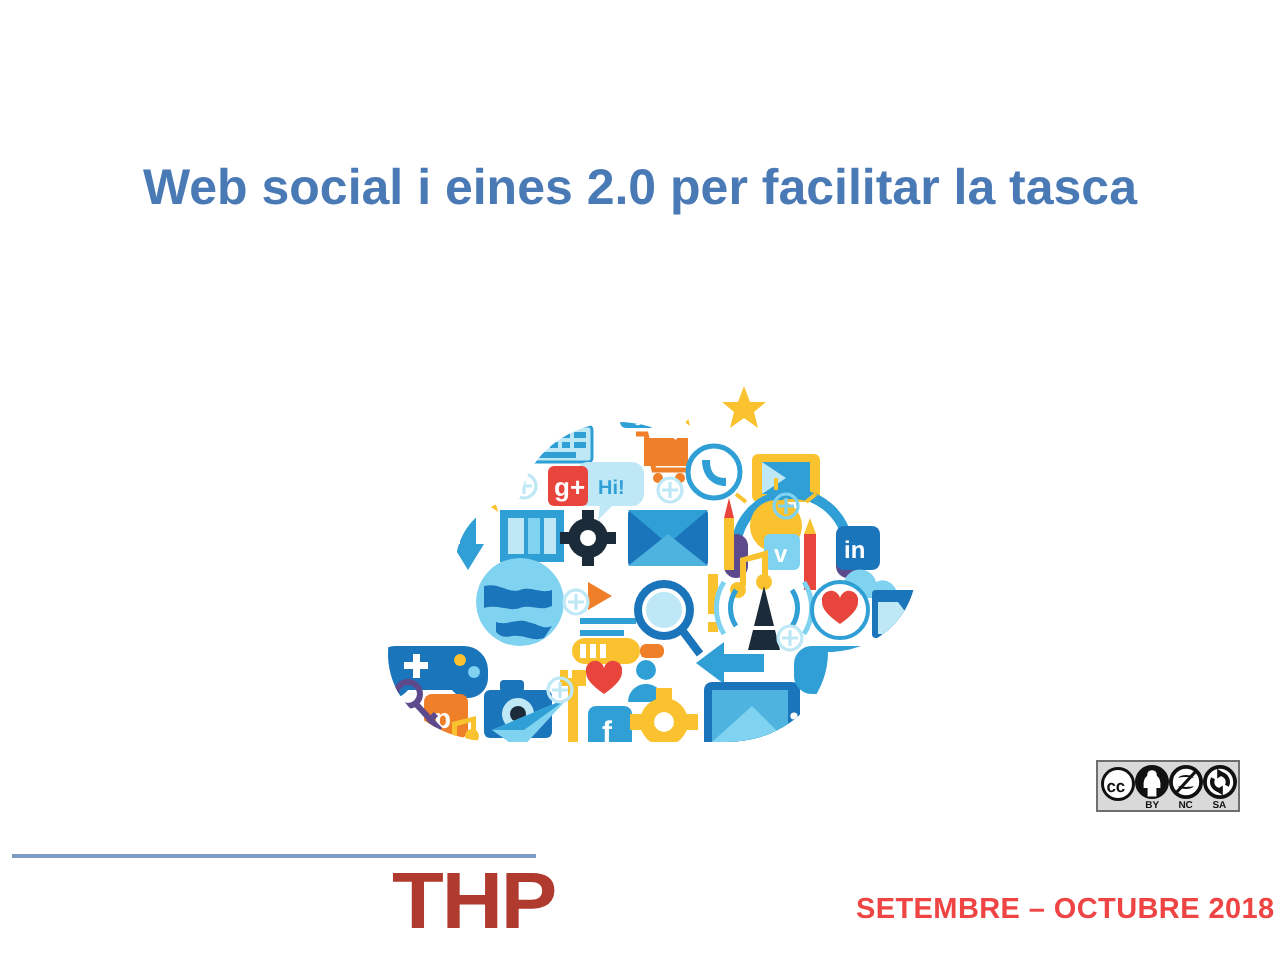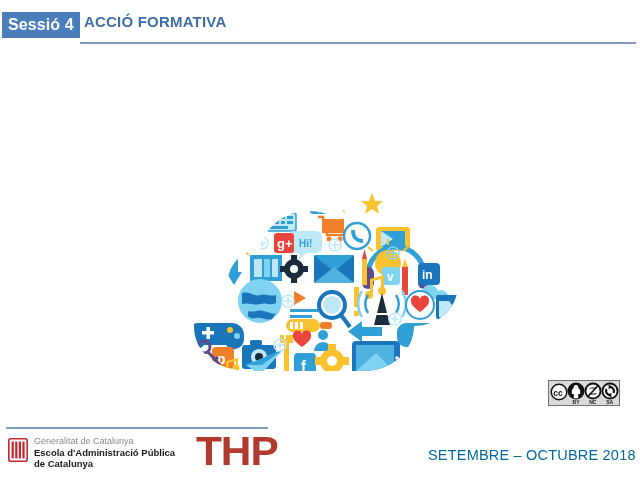--- a/index.html
+++ b/index.html
@@ -86,39 +86,35 @@
   }
 
   #cc-badge{
     position:absolute;left:548px;top:380px;
     width:72px;height:26px;
   }
   #cc-badge svg{display:block;}
 
   #date-range{
     position:absolute;left:428px;top:447px;
-    color:#0369a1;
+    color:#ef4444;
     font-size:14.5px;
-    font-weight:normal;
+    font-weight:bold;
     letter-spacing:0.2px;
     white-space:nowrap;
   }
 </style>
 </head>
 <body>
 
 <div id="slide">
 
-  <div id="header">
-    <div id="session-badge">Sessió 4</div>
-    <div id="header-title">ACCIÓ FORMATIVA</div>
-    <div id="header-rule"></div>
-  </div>
 
   <div id="title-block">
+    <div class="title-line">Web social i eines 2.0  per facilitar la tasca</div>
   </div>
 
   <div id="cloud-illustration">
     <svg viewBox="0 0 270 200" xmlns="http://www.w3.org/2000/svg">
       <defs>
         <clipPath id="cloudclip">
           <path d="M60,196 C26,196 4,176 4,152 C4,132 18,116 38,111 C36,92 50,76 70,74
                    C74,52 95,36 119,36 C130,36 140,39 148,45
                    C156,26 176,13 198,13 C227,13 250,35 250,63 C250,67 249,71 248,75
                    C260,82 268,95 268,110 C268,133 248,151 224,151
@@ -472,36 +468,20 @@
             <line x1="94" y1="126" x2="102" y2="126"></line>
             <line x1="98" y1="122" x2="98" y2="130"></line>
       </g>
 
       </g>
     </svg>
   </div>
 
   <div id="footer-rule"></div>
 
-  <div id="gencat-logo">
-    <svg id="gencat-shield" viewBox="0 0 20 24">
-      <rect x="0.8" y="0.8" width="18.4" height="22.4" rx="2" fill="#ffffff" stroke="#c1272d" stroke-width="1.6"></rect>
-      <g fill="#c1272d">
-        <rect x="3.6" y="3.6" width="2.2" height="16.8"></rect>
-        <rect x="7.2" y="3.6" width="2.2" height="16.8"></rect>
-        <rect x="10.8" y="3.6" width="2.2" height="16.8"></rect>
-        <rect x="14.4" y="3.6" width="2.2" height="16.8"></rect>
-      </g>
-    </svg>
-    <div id="gencat-text">
-      <div id="gencat-line1">Generalitat de Catalunya</div>
-      <div id="gencat-line2">Escola d'Administració Pública</div>
-      <div id="gencat-line3">de Catalunya</div>
-    </div>
-  </div>
 
   <div id="thp-logo">THP</div>
 
   <div id="cc-badge">
     <svg viewBox="0 0 72 26" xmlns="http://www.w3.org/2000/svg">
       <rect x="0" y="0" width="72" height="26" fill="#6f6f6f"></rect>
       <rect x="1" y="1" width="70" height="24" fill="#d9d9d9"></rect>
 
       <g>
         <circle cx="11" cy="12" r="8.5" fill="#111"></circle>

